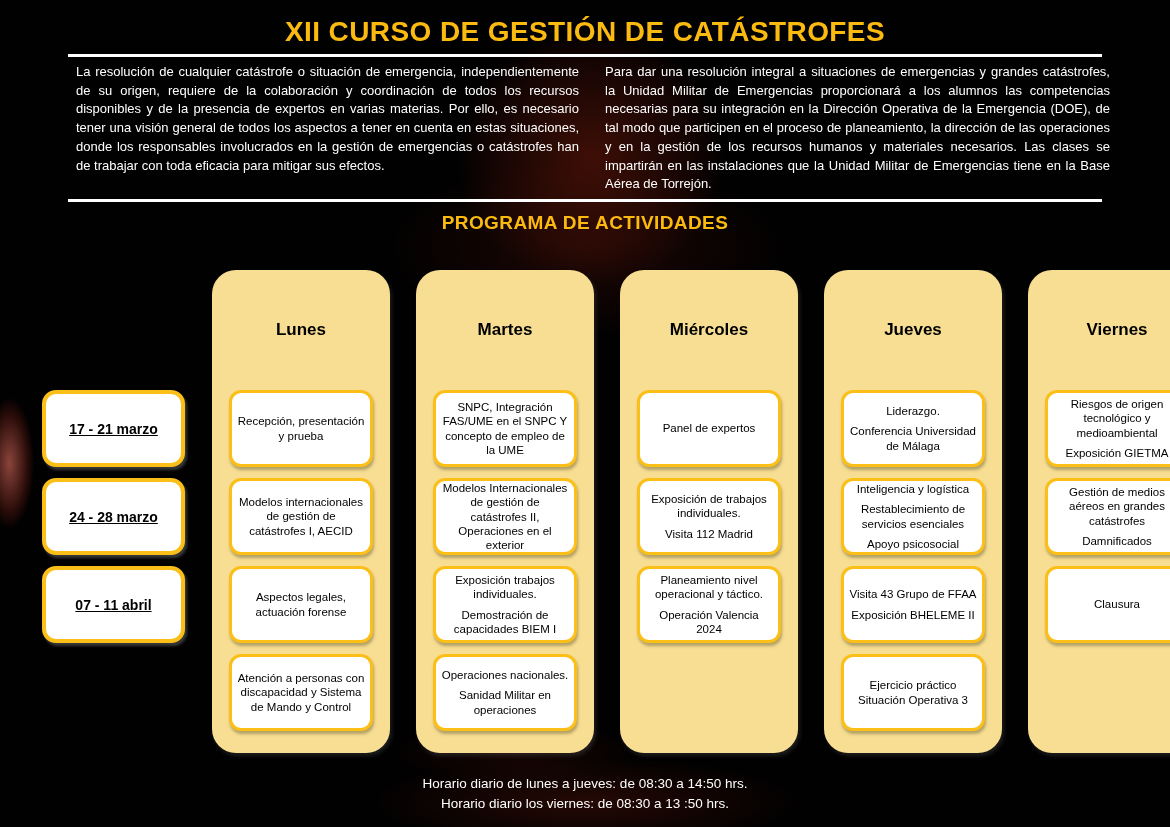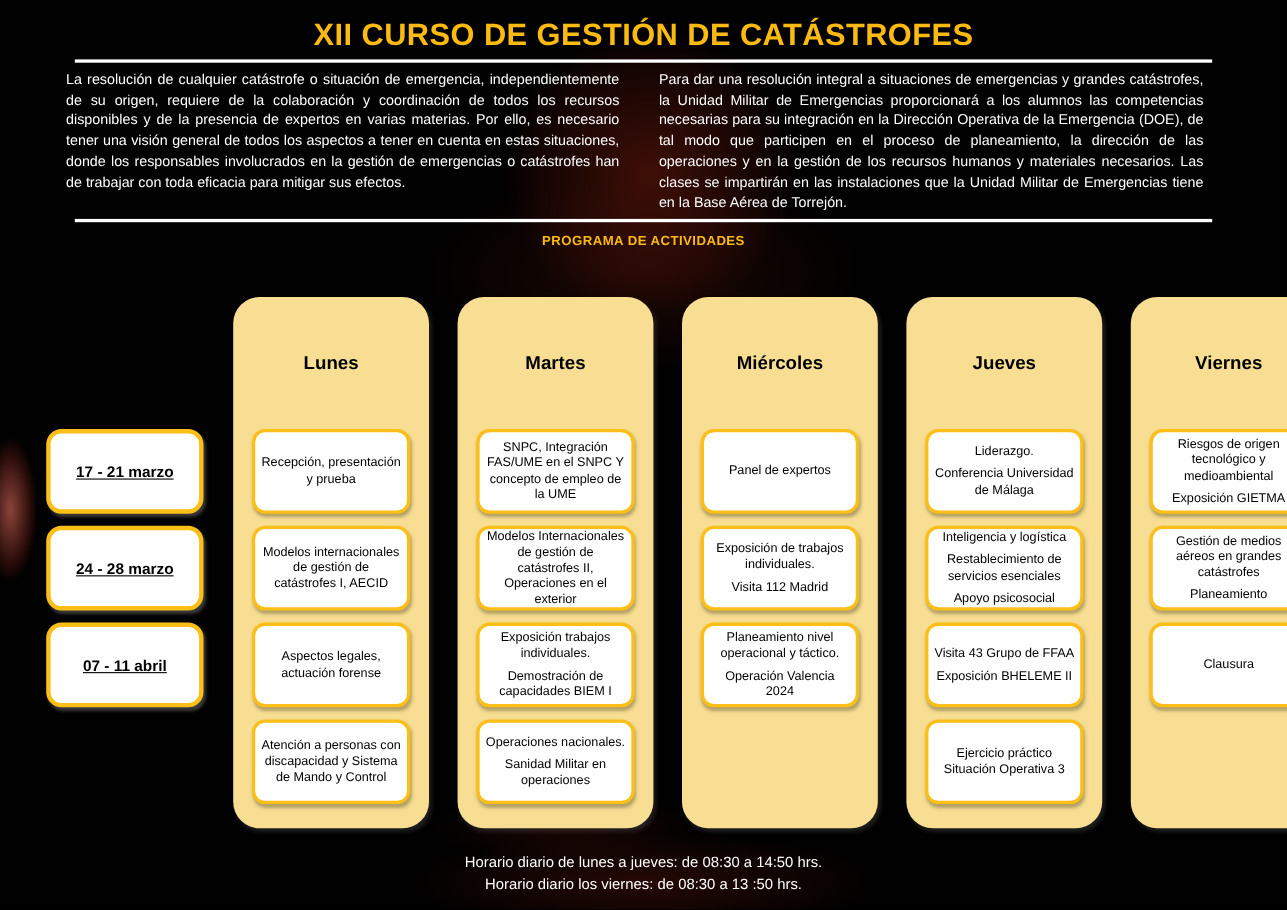--- a/index.html
+++ b/index.html
@@ -19,31 +19,31 @@
       radial-gradient(ellipse 30px 80px at 0.8% 56%, rgba(196,96,84,0.70), rgba(120,35,25,0.35) 60%, transparent 82%);
   }
   .title {
     position: absolute; top: 16px; left: 0; width: 100%;
     margin: 0; text-align: center;
     color: #FBBA10; font-size: 28px; font-weight: bold; letter-spacing: 0.4px;
   }
   .rule { position: absolute; left: 68px; width: 1034px; height: 3px; background: #ffffff; }
   .rule-top { top: 54px; }
   .rule-bottom { top: 199px; }
-  .intro-row { position: absolute; top: 63px; left: 60px; width: 1034px; display: flex; gap: 36px; }
+  .intro-row { position: absolute; top: 63px; left: 76px; width: 1034px; display: flex; gap: 26px; }
   .intro {
     margin: 0; color: #ffffff; font-size: 13px; line-height: 1.44;
     text-align: justify;
   }
   .intro-left { width: 503px; flex: none; }
   .intro-right { flex: 1; }
   .section-title {
     position: absolute; top: 212px; left: 0; width: 100%;
     margin: 0; text-align: center;
-    color: #FBBA10; font-size: 12px; font-weight: bold; letter-spacing: 0.4px;
+    color: #FBBA10; font-size: 19px; font-weight: bold; letter-spacing: 0.4px;
   }
   .schedule { position: absolute; top: 268px; left: 42px; display: flex; }
   .dates-col { width: 143px; margin-right: 27px; padding-top: 122px; }
   .date-box {
     height: 77px; margin-bottom: 11px;
     background: #ffffff; border: 4px solid #FBBF17; border-radius: 14px;
     display: flex; align-items: center; justify-content: center; text-align: center;
     font-size: 14px; font-weight: bold; color: #000000;
     box-shadow: 2px 3px 3px rgba(105,105,105,0.55);
     text-decoration: underline;
@@ -170,21 +170,21 @@
           </div>
         </div>
         <div class="day-col">
           <div class="day-header">Viernes</div>
           <div class="cell">
             <p>Riesgos de origen tecnológico y medioambiental</p>
             <p>Exposición GIETMA</p>
           </div>
           <div class="cell">
             <p>Gestión de medios aéreos en grandes catástrofes</p>
-            <p>Planeamiento</p>
+            <p>Damnificados</p>
           </div>
           <div class="cell">
             <p>Clausura</p>
           </div>
         </div>
       </div>
   </div>
 
   <div class="footer">
     <div>Horario diario de lunes a jueves: de 08:30 a 14:50 hrs.</div>

